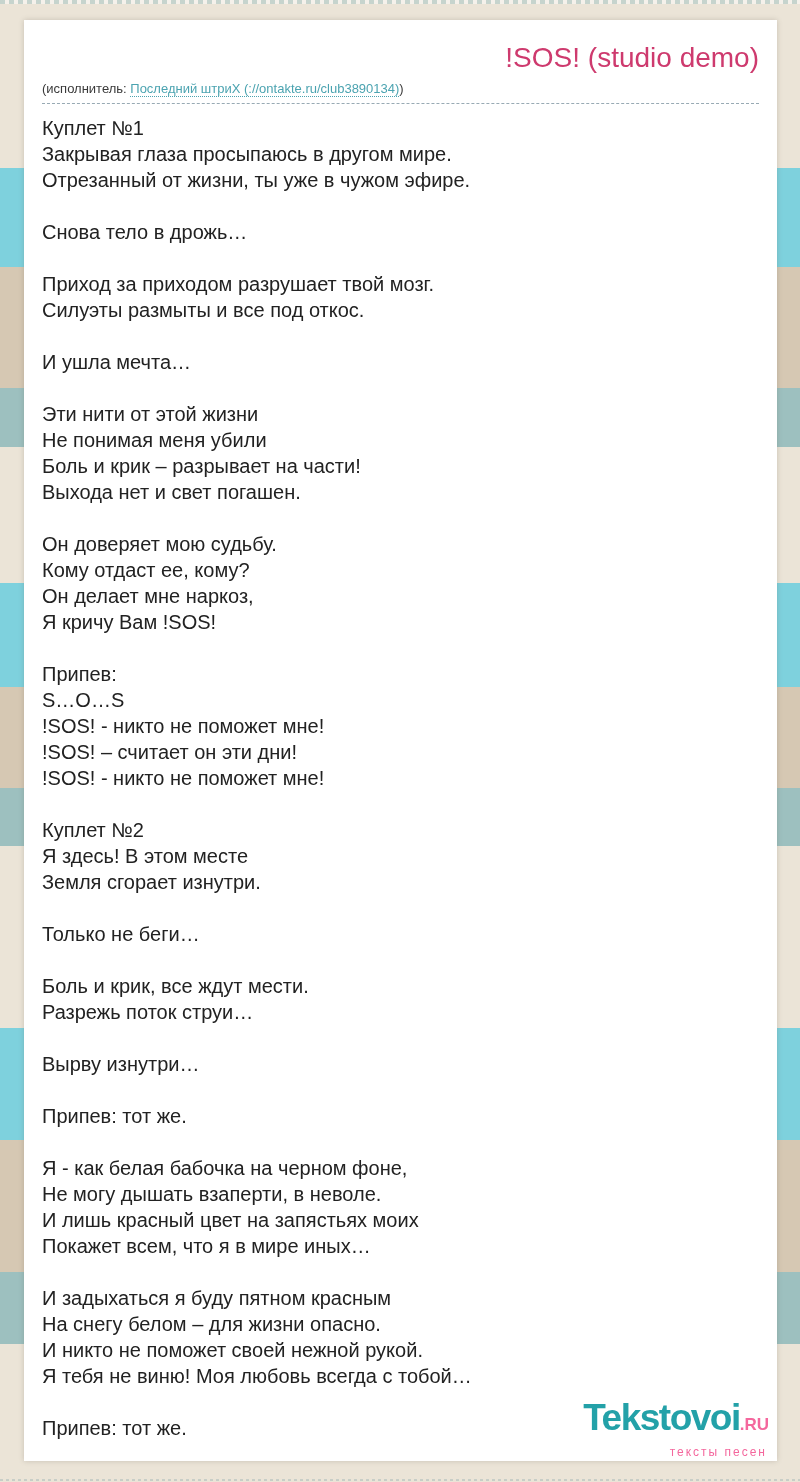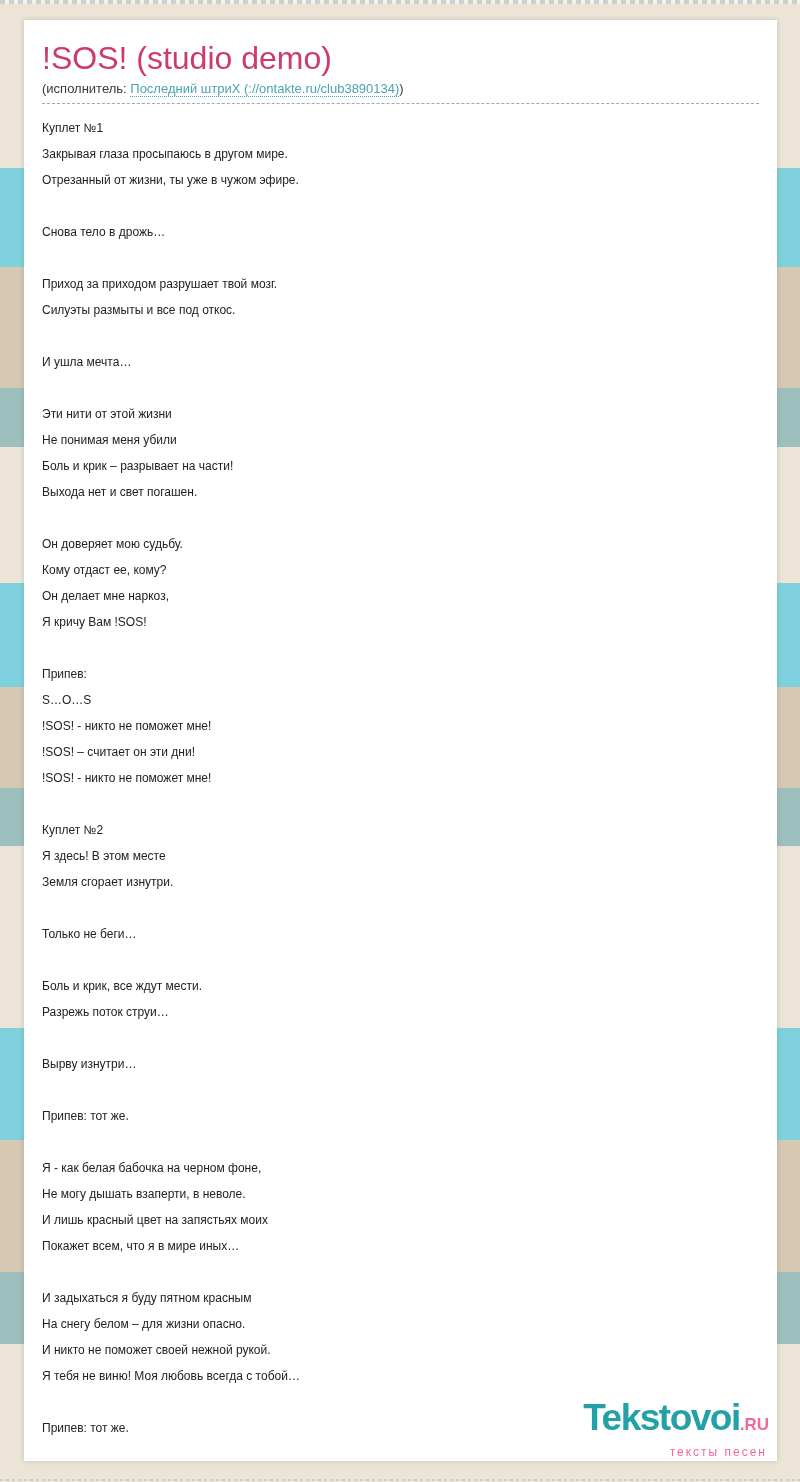--- a/index.html
+++ b/index.html
@@ -51,26 +51,27 @@
     opacity: 0.7;
   }
   .card {
     position: absolute; left: 24px; top: 20px;
     width: 753px; height: 1441px;
     background: #ffffff;
     box-shadow: 0 0 5px rgba(90, 85, 70, 0.25);
     padding: 16px 18px 0 18px;
   }
   h1.song-title {
-    font-size: 32px;
+    font-size: 28px;
     font-weight: 400;
     color: var(--title-pink);
     letter-spacing: 0;
     margin-top: 6px;
     line-height: 32px;
+    text-align: right;
   }
   .subtitle {
     font-size: 13px;
     color: #3a3a3a;
     margin-top: 4px;
     line-height: 22px;
   }
   .subtitle a.artist-link {
     color: var(--link-teal);
     text-decoration: none;
@@ -78,21 +79,21 @@
     cursor: pointer;
   }
   .divider {
     border: none;
     border-bottom: 1px dashed #98aab4;
     margin-top: 3px;
     height: 1px;
   }
   .lyrics {
     margin-top: 11px;
-    font-size: 12px;
+    font-size: 20px;
     line-height: 26px;
     color: var(--text-dark);
     white-space: pre-line;
   }
   .logo {
     position: absolute;
     right: 8px;
     bottom: 3px;
     text-align: right;
     line-height: 1;

